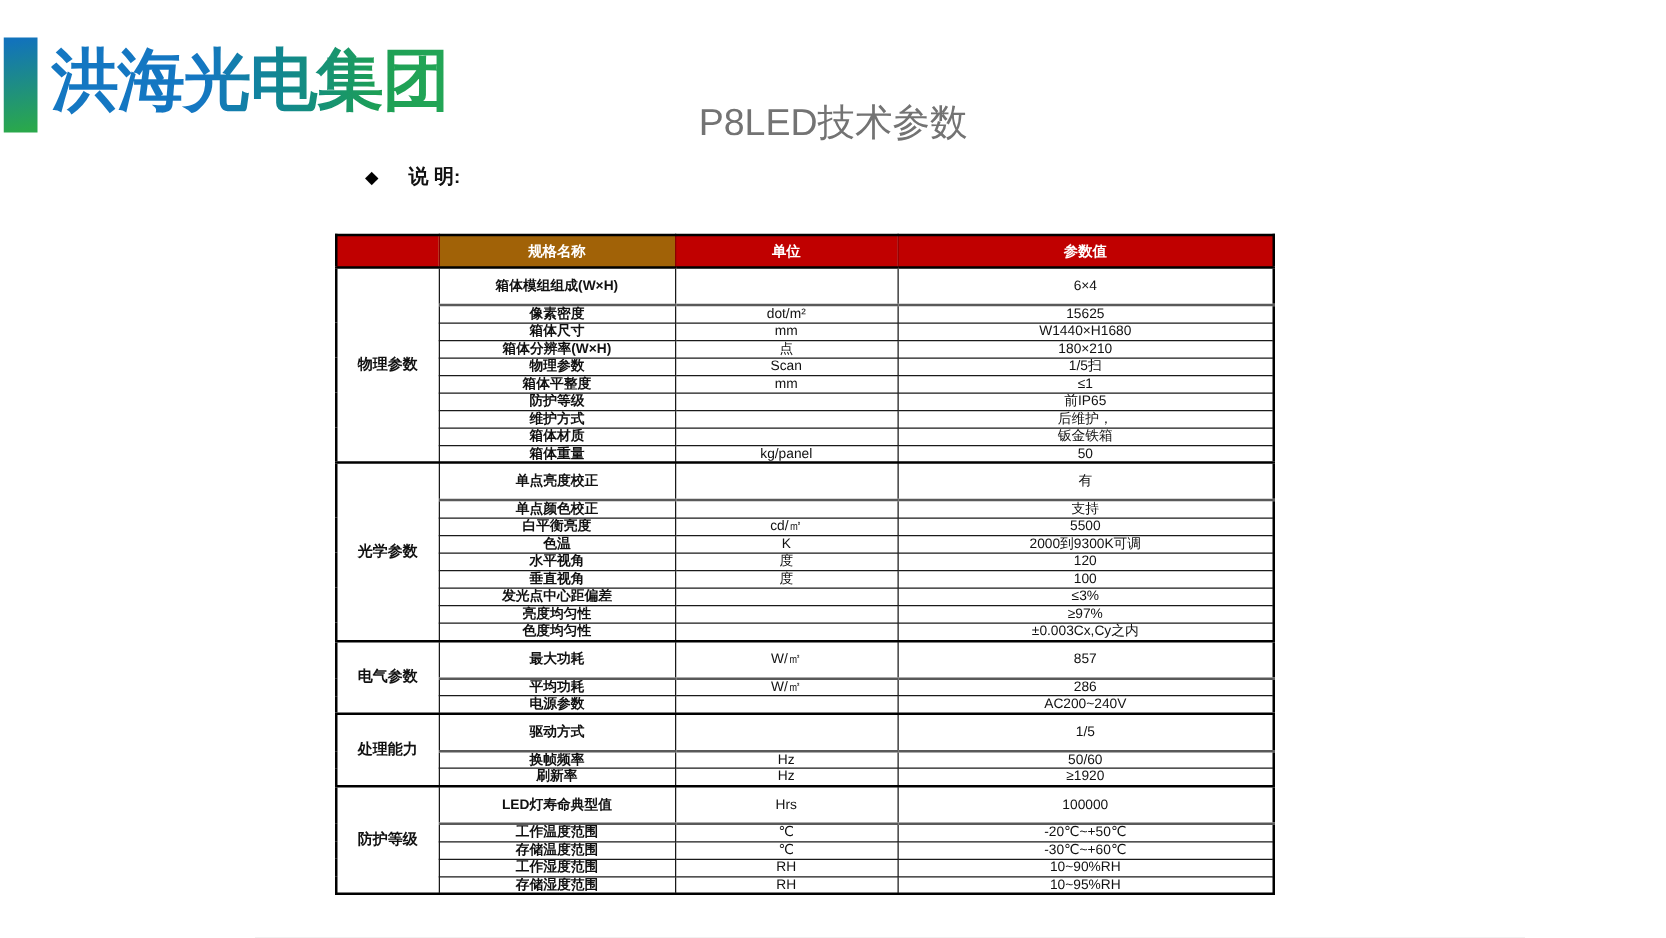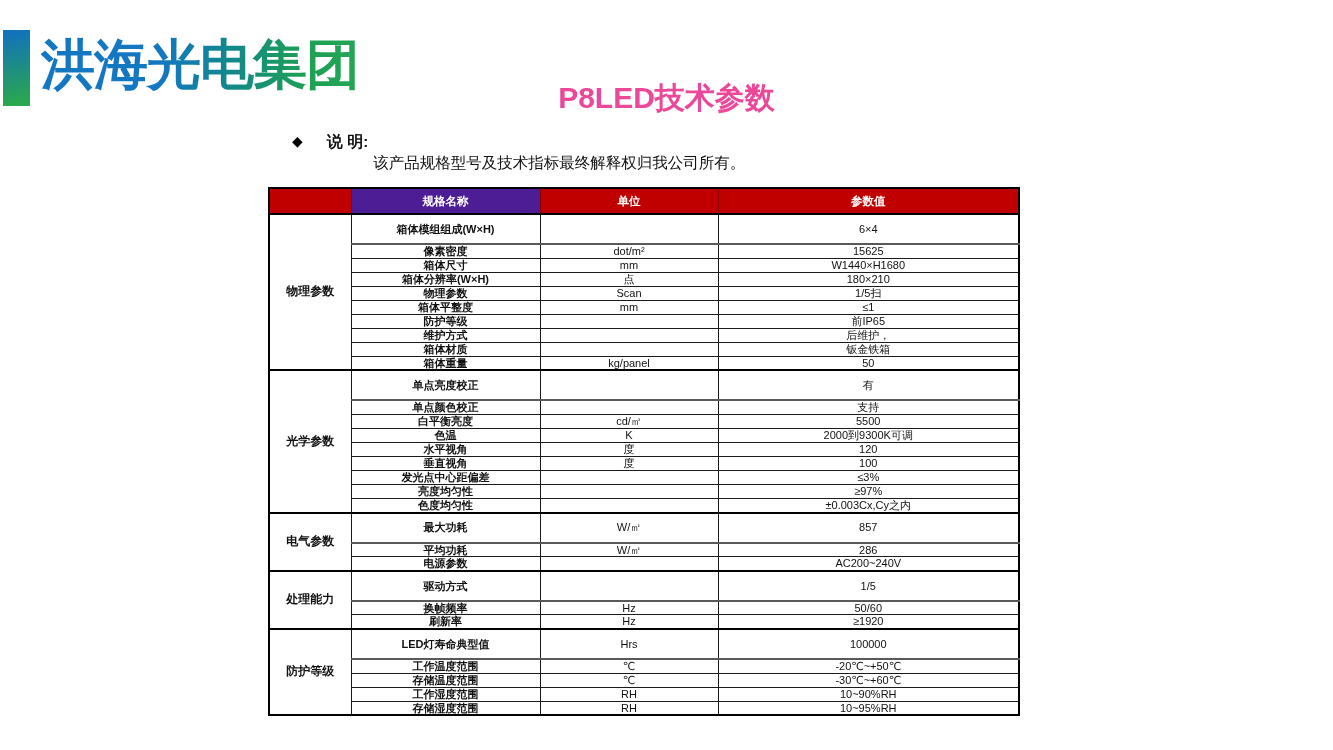--- a/index.html
+++ b/index.html
@@ -31,22 +31,22 @@
     background-clip: text;
     color: transparent;
     white-space: nowrap;
   }
 
   .page-title {
     position: absolute;
     left: 50%; top: 78px;
     transform: translateX(-50%);
     font-size: 30px;
-    font-weight: 700;
-    color: #ec4899;
+    font-weight: 400;
+    color: #737373;
     white-space: nowrap;
   }
 
   
   .note {
     position: absolute;
     left: 292px; top: 131px;
     display: flex;
     align-items: flex-start;
     color: #111;
@@ -124,35 +124,34 @@
   <div class="logo">洪海光电集团</div>
 
   <div class="page-title">P8LED技术参数</div>
 
   <div class="note">
     <span class="diamond">◆</span>
     <span class="note-label">说 明</span>
     <span class="note-colon">:</span>
     <div class="note-body">
       <br>
-      <span>该产品规格型号及技术指标最终解释权归我公司所有。</span>
     </div>
   </div>
 
   <table class="spec-table">
     <colgroup>
       <col style="width:82px">
         <col style="width:189px">
         <col style="width:178px">
         <col style="width:301px">
     </colgroup>
     <thead>
       <tr>
         <th style="background: rgb(192, 0, 0);"></th>
-        <th style="background: #4c1d95;">规格名称</th>
+        <th style="background: #a16207;">规格名称</th>
         <th style="background: rgb(192, 0, 0);">单位</th>
         <th style="background: rgb(192, 0, 0);">参数值</th>
       </tr>
     </thead>
   <tbody>
         <tr class="first">
           <td rowspan="10" class="c-cat">物理参数</td>
           <td class="c-name">箱体模组组成(W×H)</td>
           <td class="c-unit"></td>
           <td class="c-value">6×4</td>

